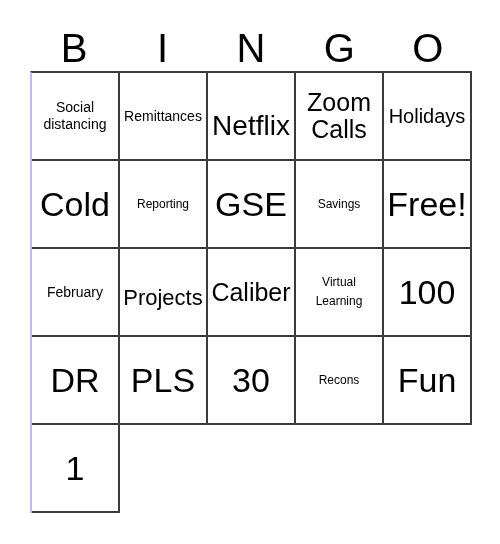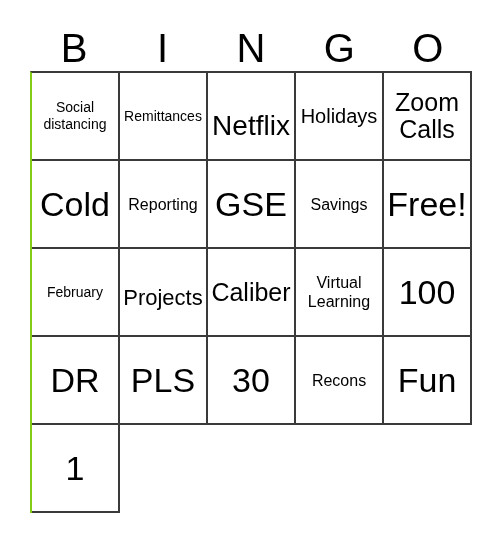--- a/index.html
+++ b/index.html
@@ -46,21 +46,21 @@
   #grid {
     position: absolute;
     left: 30px;
     top: 71px;
     width: 442px;
     height: 442px;
     display: grid;
     grid-template-columns: repeat(5, 1fr);
     grid-template-rows: repeat(5, 1fr);
     border-top: 2px solid #3a3a3a;
-    border-left: 2px solid #84cc16;
+    border-left: 2px solid #c4b5fd;
     box-sizing: border-box;
     background: #ffffff;
   }
   .cell {
     border-right: 2px solid #3a3a3a;
     border-bottom: 2px solid #3a3a3a;
     box-sizing: border-box;
     display: flex;
     align-items: center;
     justify-content: center;
@@ -73,21 +73,21 @@
     display: block;
     width: 100%;
     color: #000000;
     font-weight: 400;
   }
 
   
   .size-xl   { font-size: 34px; line-height: 36px; }
   .size-lg   { font-size: 29px; line-height: 31px; }
   .size-md   { font-size: 25px; line-height: 27px; }
-  .size-sm   { font-size: 16px; line-height: 19px; }
+  .size-sm   { font-size: 12px; line-height: 19px; }
   .size-xs   { font-size: 14px; line-height: 17px; }
 </style>
 </head>
 <body>
 
 <div id="bingo-card">
 
   <div id="header-row">
     <div class="header-letter">B</div>
     <div class="header-letter">I</div>
@@ -101,25 +101,25 @@
     <div class="cell">
       <span class="cell-text size-xs">Social distancing</span>
     </div>
     <div class="cell">
       <span class="cell-text size-sm" style="font-size: 14px; line-height: 16px;">Remittances</span>
     </div>
     <div class="cell">
       <span class="cell-text size-lg" style="font-size: 28px; line-height: 30px; margin-top: 20px;">Netflix</span>
     </div>
     <div class="cell">
-      <span class="cell-text size-md" style="font-size: 20px; line-height: 22px;">Holidays</span>
+      <span class="cell-text size-md">Zoom Calls</span>
     </div>
 
     <div class="cell">
-      <span class="cell-text size-md">Zoom Calls</span>
+      <span class="cell-text size-md" style="font-size: 20px; line-height: 22px;">Holidays</span>
     </div>
     <div class="cell">
       <span class="cell-text size-xl">Cold</span>
     </div>
     <div class="cell">
       <span class="cell-text size-sm">Reporting</span>
     </div>
 
     <div class="cell">
       <span class="cell-text size-xl">GSE</span>

